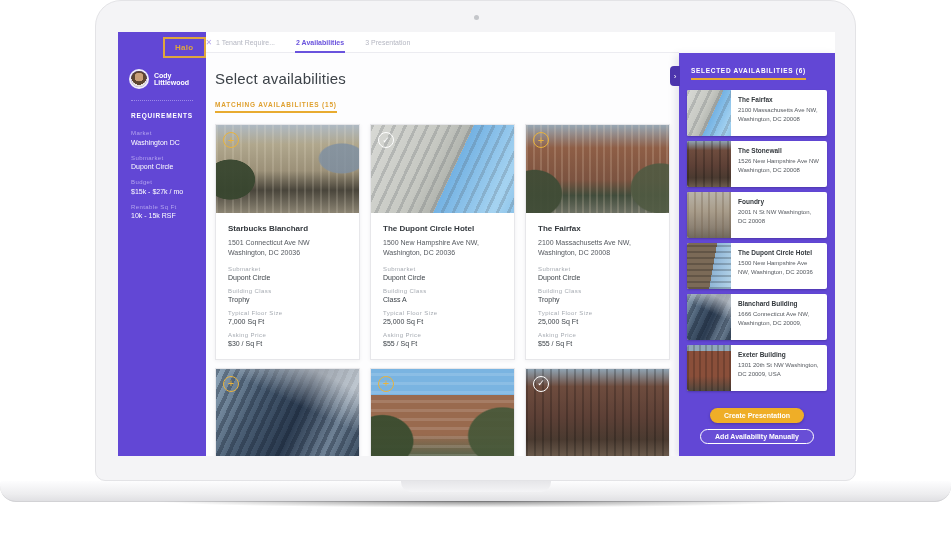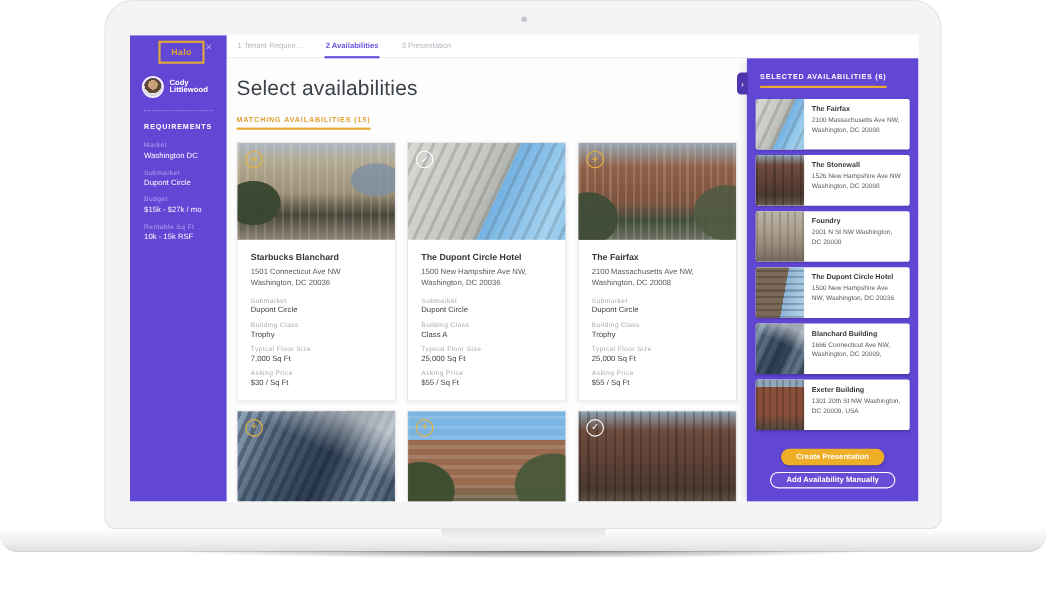--- a/index.html
+++ b/index.html
@@ -19,21 +19,21 @@
     margin-left:-75px; background:linear-gradient(#e6e6e9,#f4f4f6); border-radius:0 0 10px 10px; }
   .laptop-base::after { content:""; position:absolute; left:30px; right:30px; top:100%;
     height:15px; background:radial-gradient(50% 62% at 50% 0%, rgba(0,0,0,.45), rgba(0,0,0,0) 72%); }
 
   
   .app { position:absolute; left:22px; top:31px; width:717px; height:424px; background:#fff;
     display:flex; overflow:hidden; font-size:7px; color:#3c4248; }
 
   
   .sb { width:88px; flex:none; background:#6247d5; padding:5px 13px; color:#fff; position:relative; }
-  .sb-top { display:flex; justify-content:flex-end; align-items:flex-start;padding-left:32px; }
+  .sb-top { display:flex; justify-content:flex-start; align-items:flex-start;padding-left:32px; }
   .logo-box { border:2px solid #dfa63e; color:#dfa63e; font-weight:bold; font-size:8px;
     padding:4px 10px; letter-spacing:.3px; }
   .sb-close { color:#b4a4ef; font-size:8px; cursor:default; margin-top:1px; }
   .user { display:flex; align-items:center; gap:7px; margin-top:13px; }
   .avatar { width:16px; height:16px; flex:none; border-radius:50%;
     background: radial-gradient(circle at 50% 38%, #caa07a 0 34%, #5d4632 35% 60%, #e8e4de 61%);
     box-shadow:0 0 0 2px rgba(255,255,255,.9); }
   .user-name { font-weight:bold; font-size:7px; }
   .sb-divider { border:0; border-top:1px dotted #9d8ae8; margin:13px 0 11px; }
   .sb-section { font-size:6.5px; font-weight:bold; letter-spacing:.8px; margin-bottom:11px; }
@@ -42,21 +42,21 @@
   .sb-value { color:#fff; font-size:7px; }
 
   
   .main { flex:1; display:flex; flex-direction:column; background:#fff; min-width:0; }
   .tabbar { height:21px; flex:none; display:flex; align-items:center; gap:19px;
     padding-left:9px; border-bottom:1px solid #ececf1; background:#fff; }
   .tab { font-size:7px; color:#b5b7c2; cursor:pointer; position:relative; padding:6px 1px; }
   .tab.active { color:#6a53dd; font-weight:bold; }
   .tab.active::after { content:""; position:absolute; left:0; right:0; bottom:-1px; height:2px; background:#6a53dd; }
   .content { flex:1; padding:9px 0 0 9px; background:#fdfdfe; overflow:hidden; }
-  .h1 { font-size:19px; font-weight:500; color:#3c4248; margin:8px 0 14px; letter-spacing:.2px; }
+  .h1 { font-size:15px; font-weight:500; color:#3c4248; margin:8px 0 14px; letter-spacing:.2px; }
   .match-label { display:inline-block; color:#dfa02f; font-size:6.5px; font-weight:bold;
     letter-spacing:.8px; border-bottom:2px solid #e8ab30; padding-bottom:3px; margin-bottom:11px; }
 
   .grid { display:grid; grid-template-columns:repeat(3,145px); gap:8px 10px; }
   .card { background:#fff; border:1px solid #e7e7ea; box-shadow:0 1px 4px rgba(30,30,50,.06);
     cursor:pointer; }
   .ph { height:88px; position:relative; overflow:hidden; }
   .badge { position:absolute; top:7px; left:7px; width:16px; height:16px; border-radius:50%;
     display:flex; align-items:center; justify-content:center; font-size:11px; line-height:1;
     font-weight:400; cursor:pointer; }

